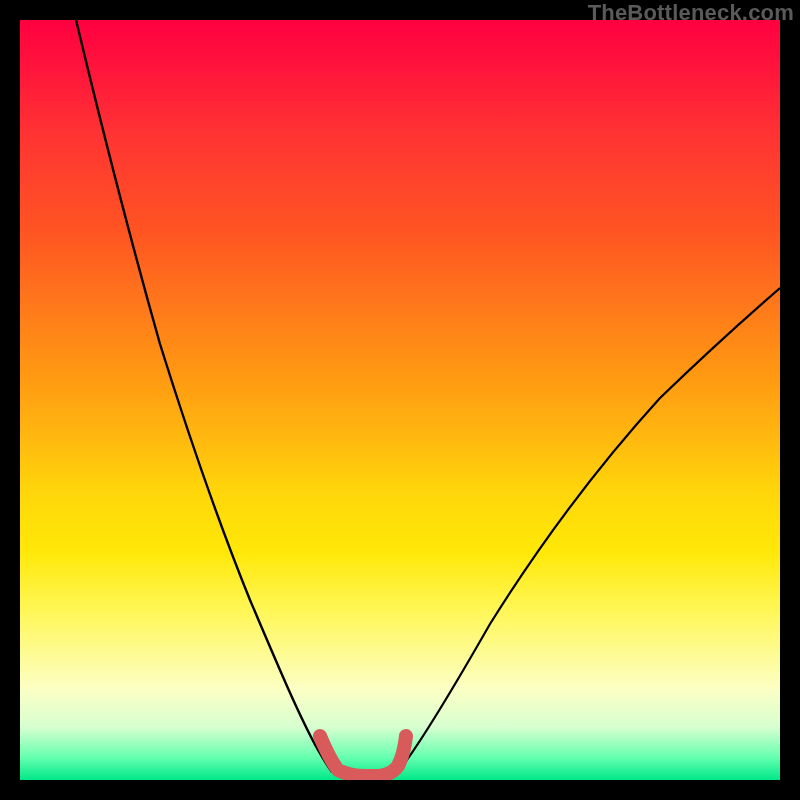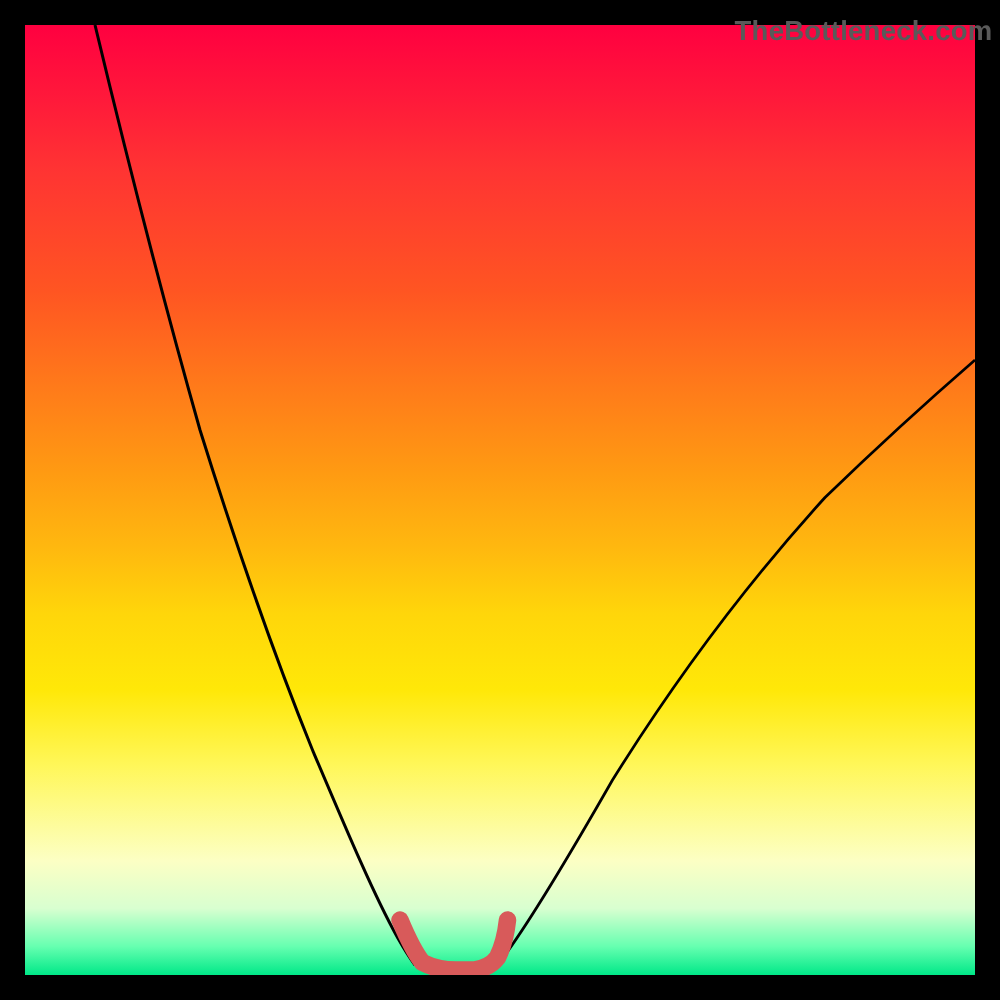--- a/index.html
+++ b/index.html
@@ -40,21 +40,21 @@
       #ffe808 70%,
       #fff75a 78%,
       #fcffc4 88%,
       #d8ffd0 93%,
       #66ffb0 97%,
       #00e888 100%
     );
   }
   .watermark {
     position: absolute;
-    top: 12px;
+    top: 0;
     right: 6px;
     font-family: Arial, Helvetica, sans-serif;
     font-size: 22px;
     font-weight: 600;
     color: #5a5a5a;
     letter-spacing: 0.2px;
     user-select: none;
   }
   svg.curves {
     position: absolute;

